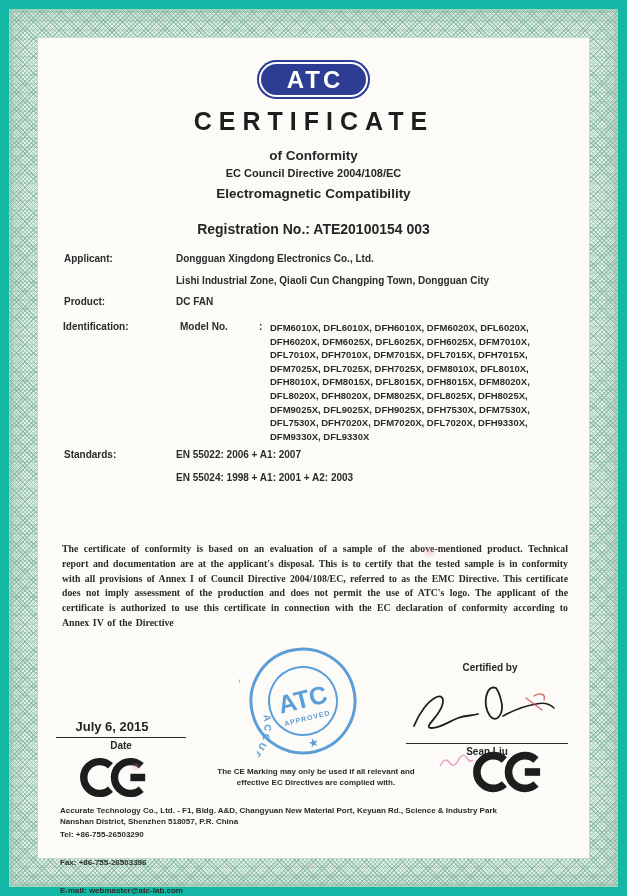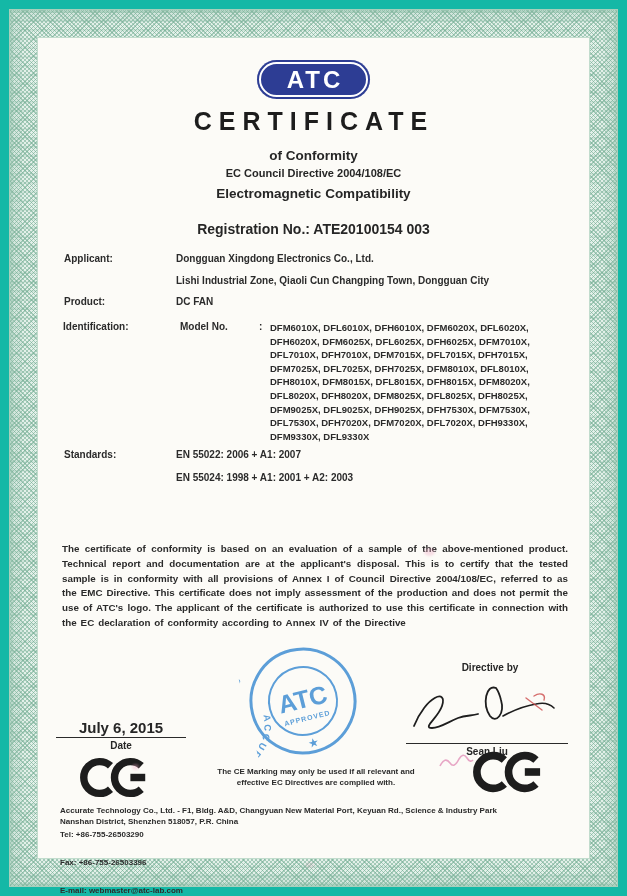--- a/index.html
+++ b/index.html
@@ -46,30 +46,30 @@
   .regno{top:221px;font-size:14px;font-weight:bold;}
 
   .fld{font-size:10px;font-weight:bold;color:#2b2b2b;}
   .models{
     left:270px;top:321px;font-size:9.5px;font-weight:bold;line-height:13.6px;
     white-space:pre;color:#2b2b2b;
   }
   .para{
     left:62px;top:542px;width:506px;
     font-size:9.8px;font-weight:bold;line-height:14.8px;
-    text-align:justify;color:#2b2b2b;word-spacing:1.2px;
+    text-align:justify;color:#2b2b2b;word-spacing:1.2px;font-family:Liberation Serif, serif;
   }
 
   .stamp-wrap{left:246px;top:644px;width:114px;height:114px;transform:rotate(-14deg);opacity:.92;}
   .certby{left:440px;top:662px;width:100px;text-align:center;font-size:10px;font-weight:bold;}
   .sig{left:408px;top:680px;}
   .sigline{left:406px;top:743px;width:162px;border-top:1.5px solid #2a2a2a;height:0;}
   .signame{left:406px;top:746px;width:162px;text-align:center;font-size:10px;font-weight:bold;}
 
-  .dateval{left:56px;top:719px;width:130px;text-align:center;font-size:15px;font-weight:bold;}
+  .dateval{left:47px;top:719px;width:130px;text-align:center;font-size:13px;font-weight:bold;}
   .dateline{left:56px;top:737px;width:130px;border-top:1.5px solid #2a2a2a;height:0;}
   .datelbl{left:56px;top:740px;width:130px;text-align:center;font-size:10px;font-weight:bold;}
 
   .ce-left{left:80px;top:757px;}
   .ce-right{left:473px;top:751px;}
   .cenote{
     left:200px;top:766px;width:232px;text-align:center;
     font-size:8px;font-weight:bold;line-height:11px;white-space:pre-line;color:#2b2b2b;
   }
 
@@ -132,21 +132,21 @@
       </defs>
       <text font-size="9.5" font-weight="bold" fill="#4f97d6" letter-spacing="2.2">
         <textPath href="#ringPath" startOffset="4">ACCURATE TECHNOLOGY CO., LTD</textPath>
       </text>
       <text x="57" y="64" text-anchor="middle" font-size="25" font-weight="bold" fill="#4f97d6">ATC</text>
       <text x="57" y="77" text-anchor="middle" font-size="7" font-weight="bold" letter-spacing="1" fill="#4f97d6">APPROVED</text>
       <text x="57" y="104" text-anchor="middle" font-size="12" fill="#4f97d6">★</text>
     </svg>
   </div>
 
-  <div class="abs certby">Directive by</div>
+  <div class="abs certby">Certified by</div>
   <div class="abs sig">
     <svg width="158" height="62" viewBox="0 0 158 62">
       <path d="M6,46 C18,16 40,8 34,26 C30,38 14,48 24,48 C32,48 40,42 50,38 C58,35 64,36 70,34" fill="none" stroke="#1e1e1e" stroke-width="1.8" stroke-linecap="round"></path>
       <path d="M88,8 C78,4 74,24 82,36 C88,44 97,34 93,20 C91,12 88,8 88,8" fill="none" stroke="#1e1e1e" stroke-width="1.8" stroke-linecap="round"></path>
       <path d="M95,36 C106,30 116,26 128,24 C136,22 142,24 146,28" fill="none" stroke="#1e1e1e" stroke-width="1.6" stroke-linecap="round"></path>
       <path d="M118,18 L134,30 M126,16 C132,12 138,14 136,20" fill="none" stroke="#cc4a4a" stroke-width="1.4" opacity="0.8" stroke-linecap="round"></path>
     </svg>
   </div>
   <div class="abs sigline"></div>
   <div class="abs signame">Sean Liu</div>

